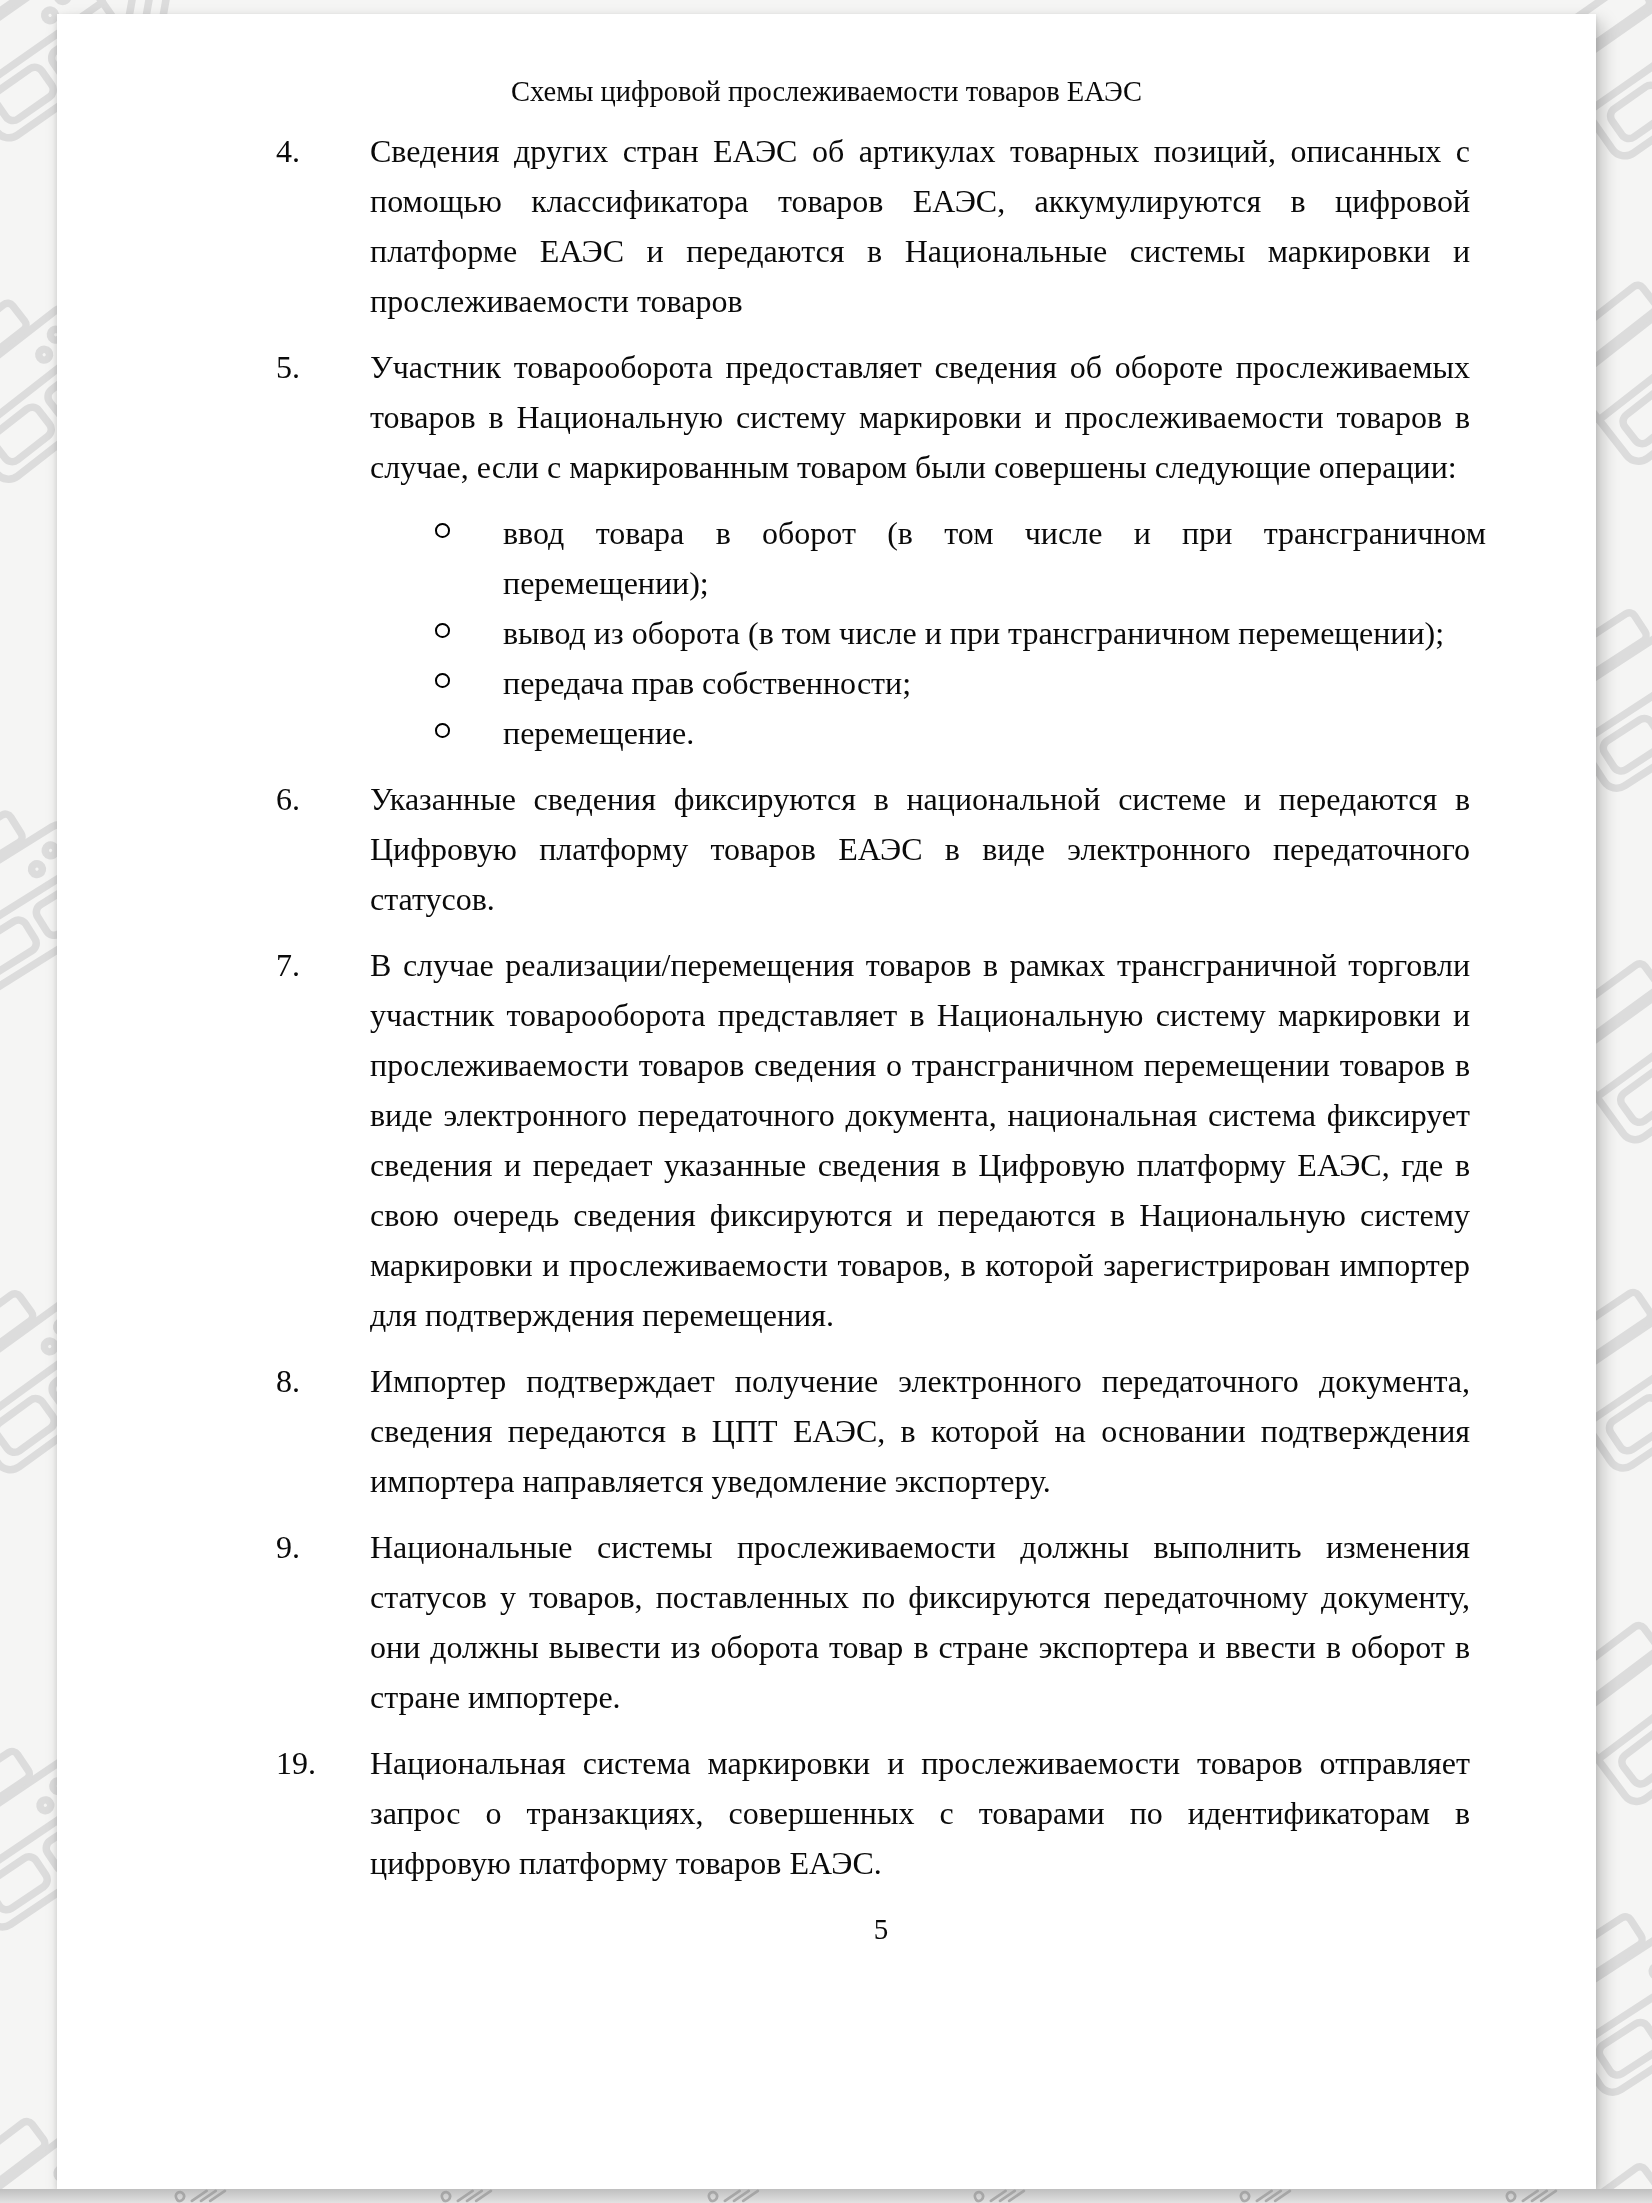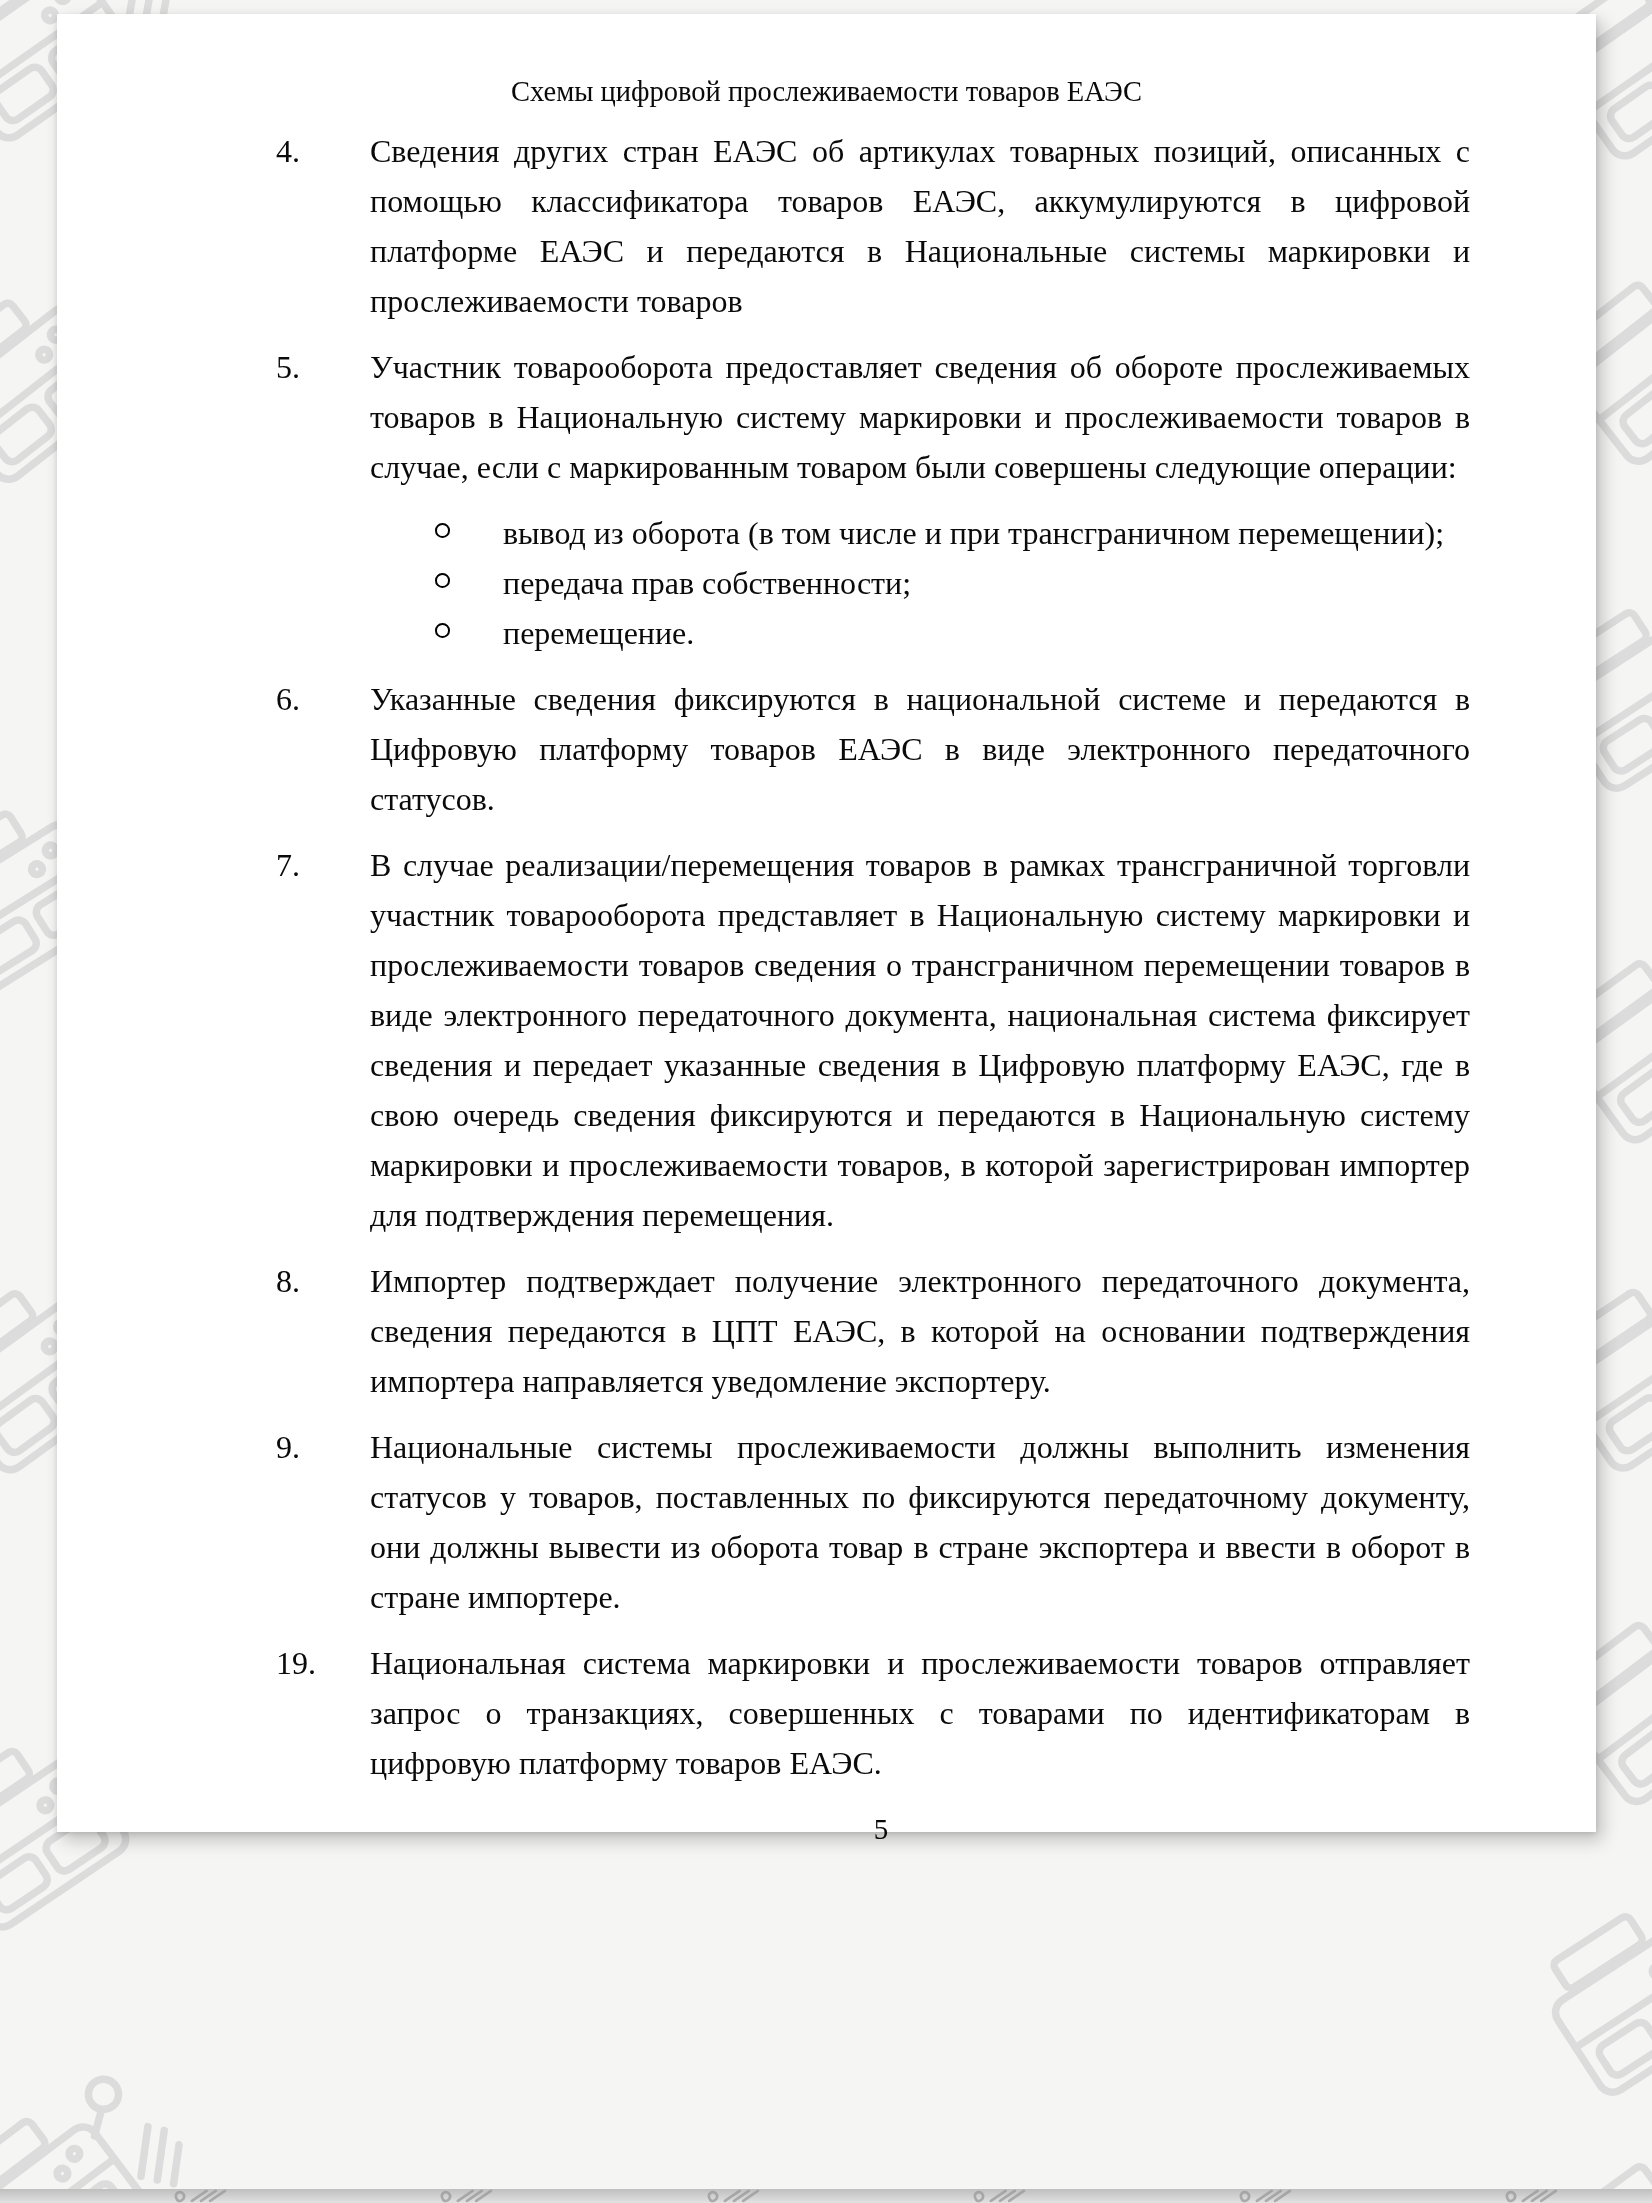--- a/index.html
+++ b/index.html
@@ -10,21 +10,21 @@
     overflow:hidden;
     font-family:"Liberation Serif","DejaVu Serif",serif;
     color:#0a0a0a;
   }
   
   .backdrop{position:absolute;inset:0;z-index:0;}
   .wm{position:absolute;width:239px;height:193px;}
   .wm svg{width:100%;height:100%;}
   
   .page{
-    position:absolute;left:57px;top:13.8px;width:1539px;height:1818px;
+    position:absolute;left:57px;top:13.8px;width:1539px;height:2175px;
     background:#ffffff;z-index:1;
     box-shadow:6.4px 8.3px 16.5px rgba(0,0,0,0.22), 0 1.8px 5.5px rgba(0,0,0,0.12);
     box-sizing:border-box;
   }
   .page-title{
     margin-top:59px;
     text-align:center;
     font-size:28.5px;
     line-height:37px;
     margin-bottom:11px;
@@ -144,20 +144,24 @@
     <div class="item">
       <span class="num">4.</span>
       <p>Сведения других стран ЕАЭС об артикулах товарных позиций, описанных с помощью классификатора товаров ЕАЭС, аккумулируются в цифровой платформе ЕАЭС и передаются в Национальные системы маркировки и прослеживаемости товаров</p>
     </div>
 
     <div class="item">
       <span class="num">5.</span>
       <p>Участник товарооборота предоставляет сведения об обороте прослеживаемых товаров в Национальную систему маркировки и прослеживаемости товаров в случае, если с маркированным товаром были совершены следующие операции:</p>
       <div class="bullet">
         <span class="marker"></span>
+        <p>ввод товара в оборот (в том числе и при трансграничном перемещении);</p>
+      </div>
+      <div class="bullet">
+        <span class="marker"></span>
         <p>вывод из оборота (в том числе и при трансграничном перемещении);</p>
       </div>
       <div class="bullet">
         <span class="marker"></span>
         <p>передача прав собственности;</p>
       </div>
       <div class="bullet">
         <span class="marker"></span>
         <p>перемещение.</p>
       </div>

